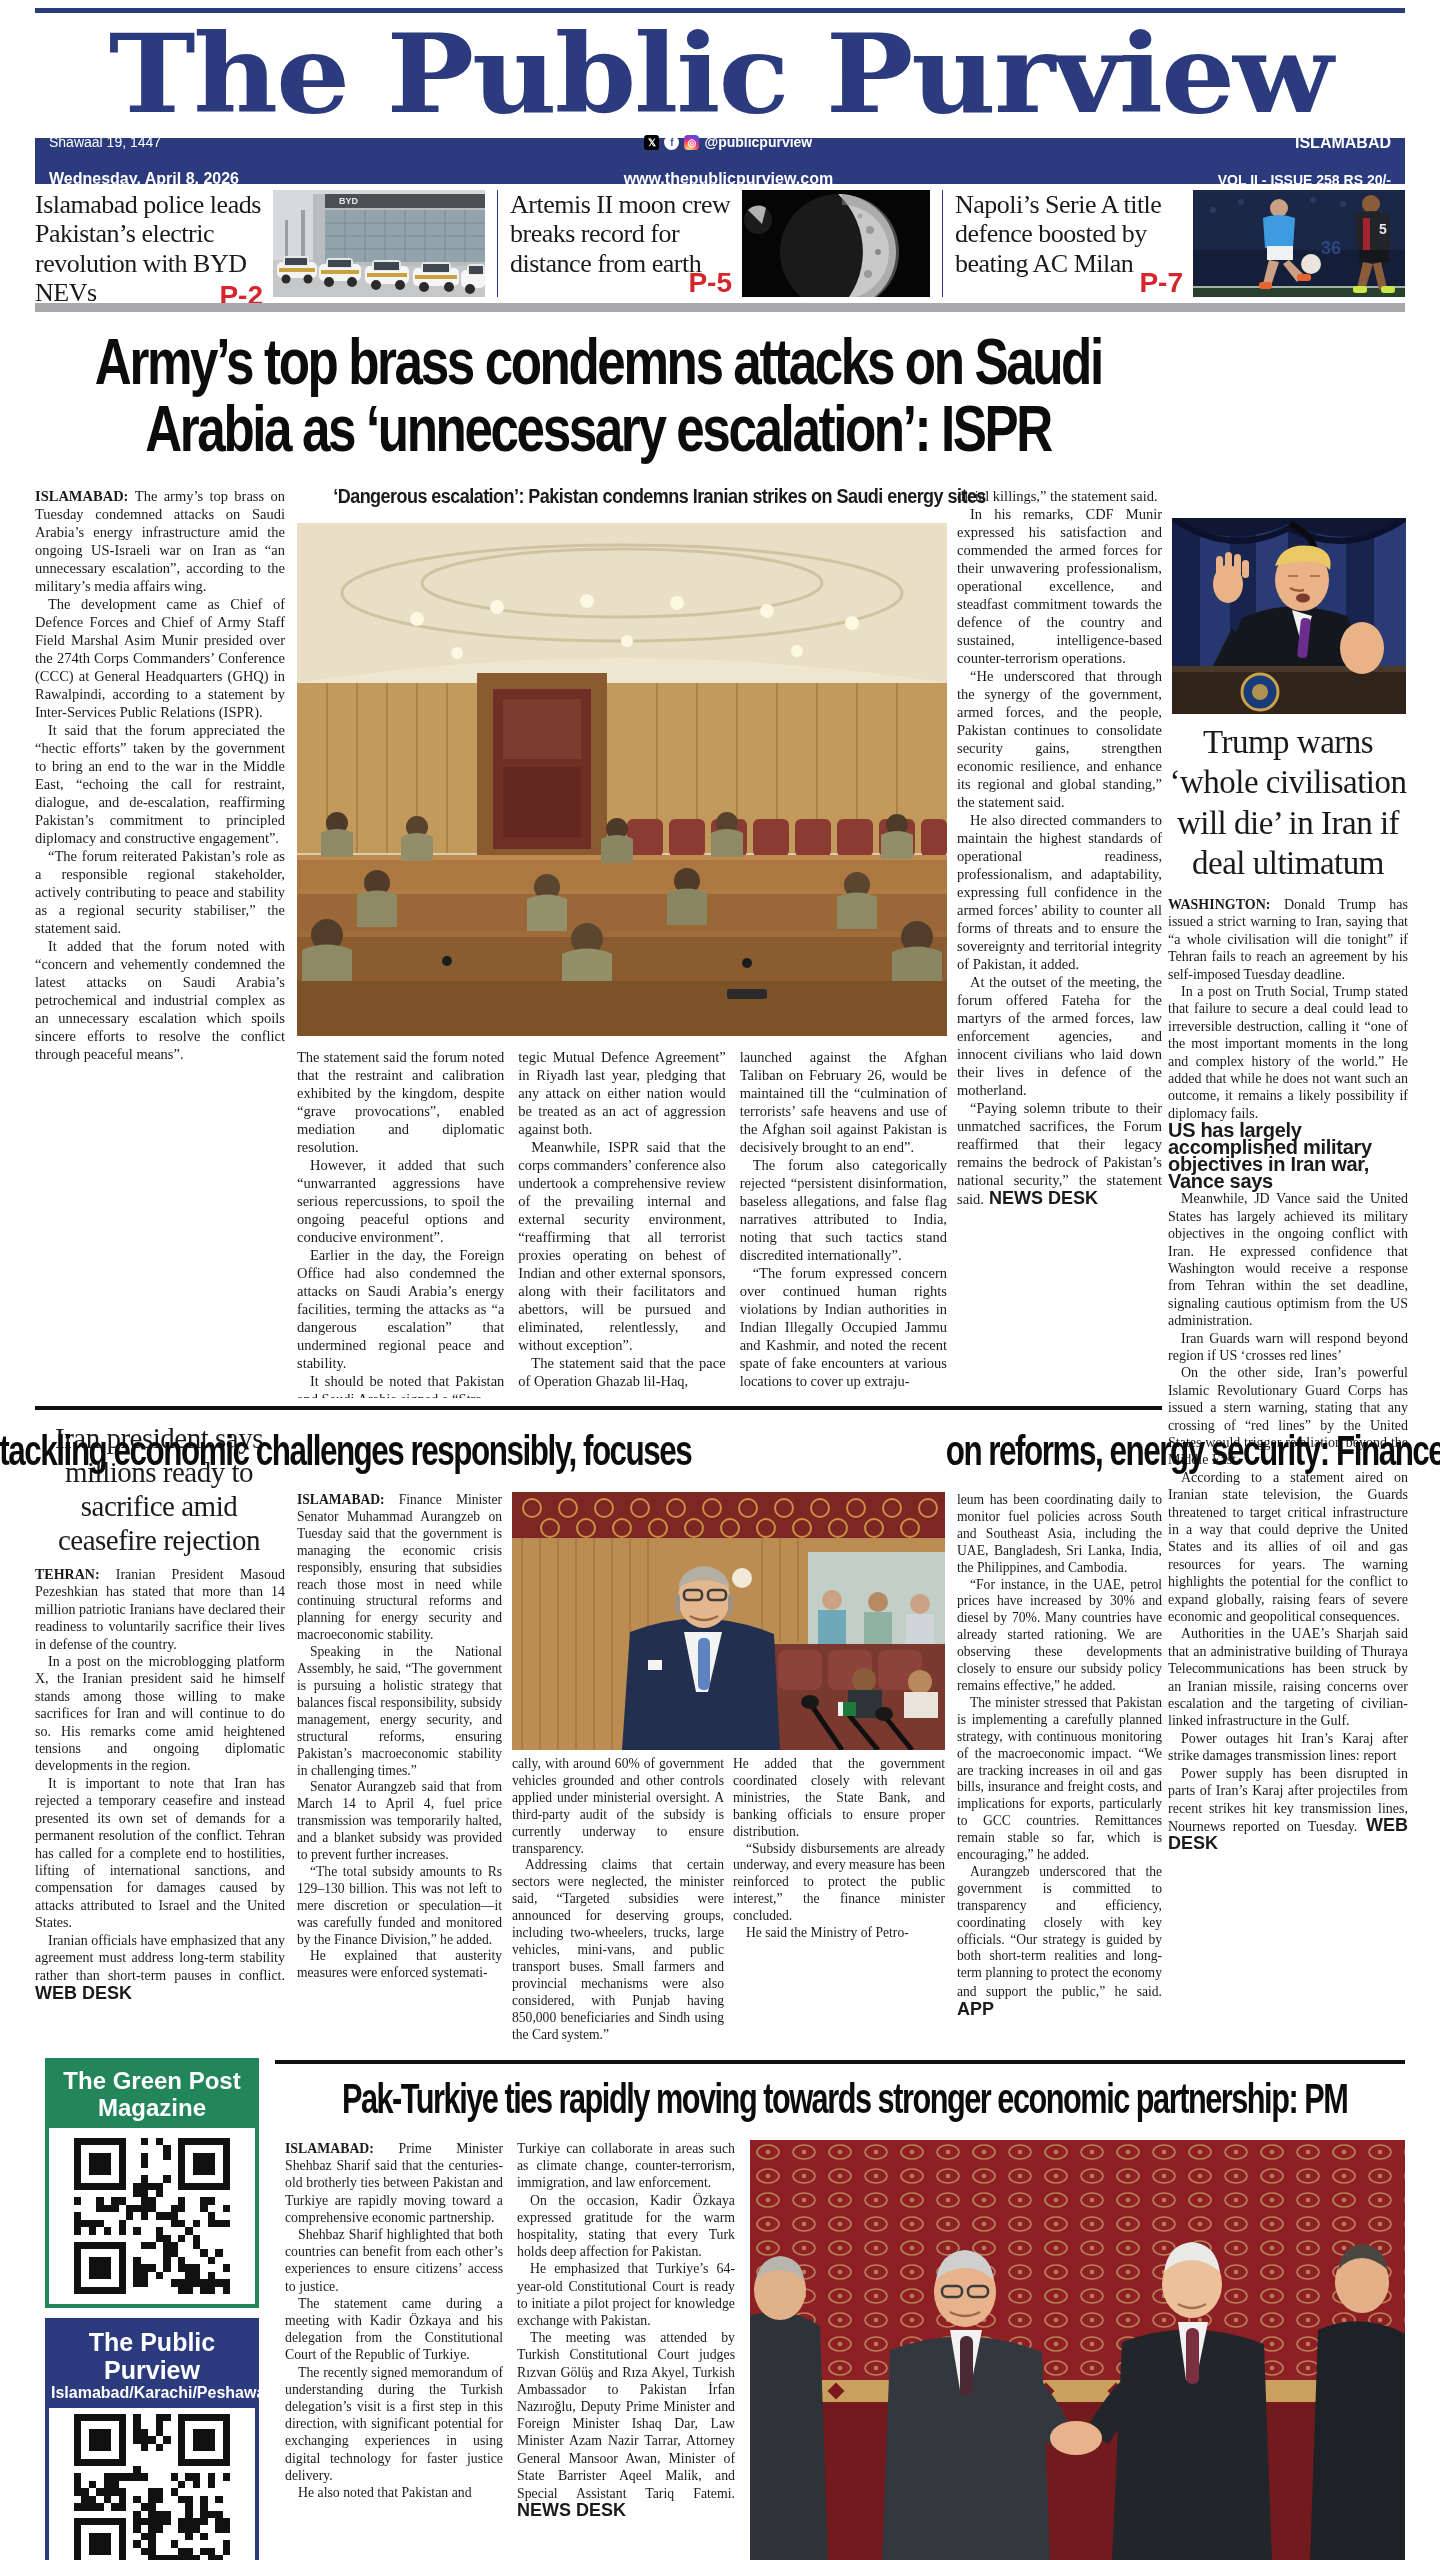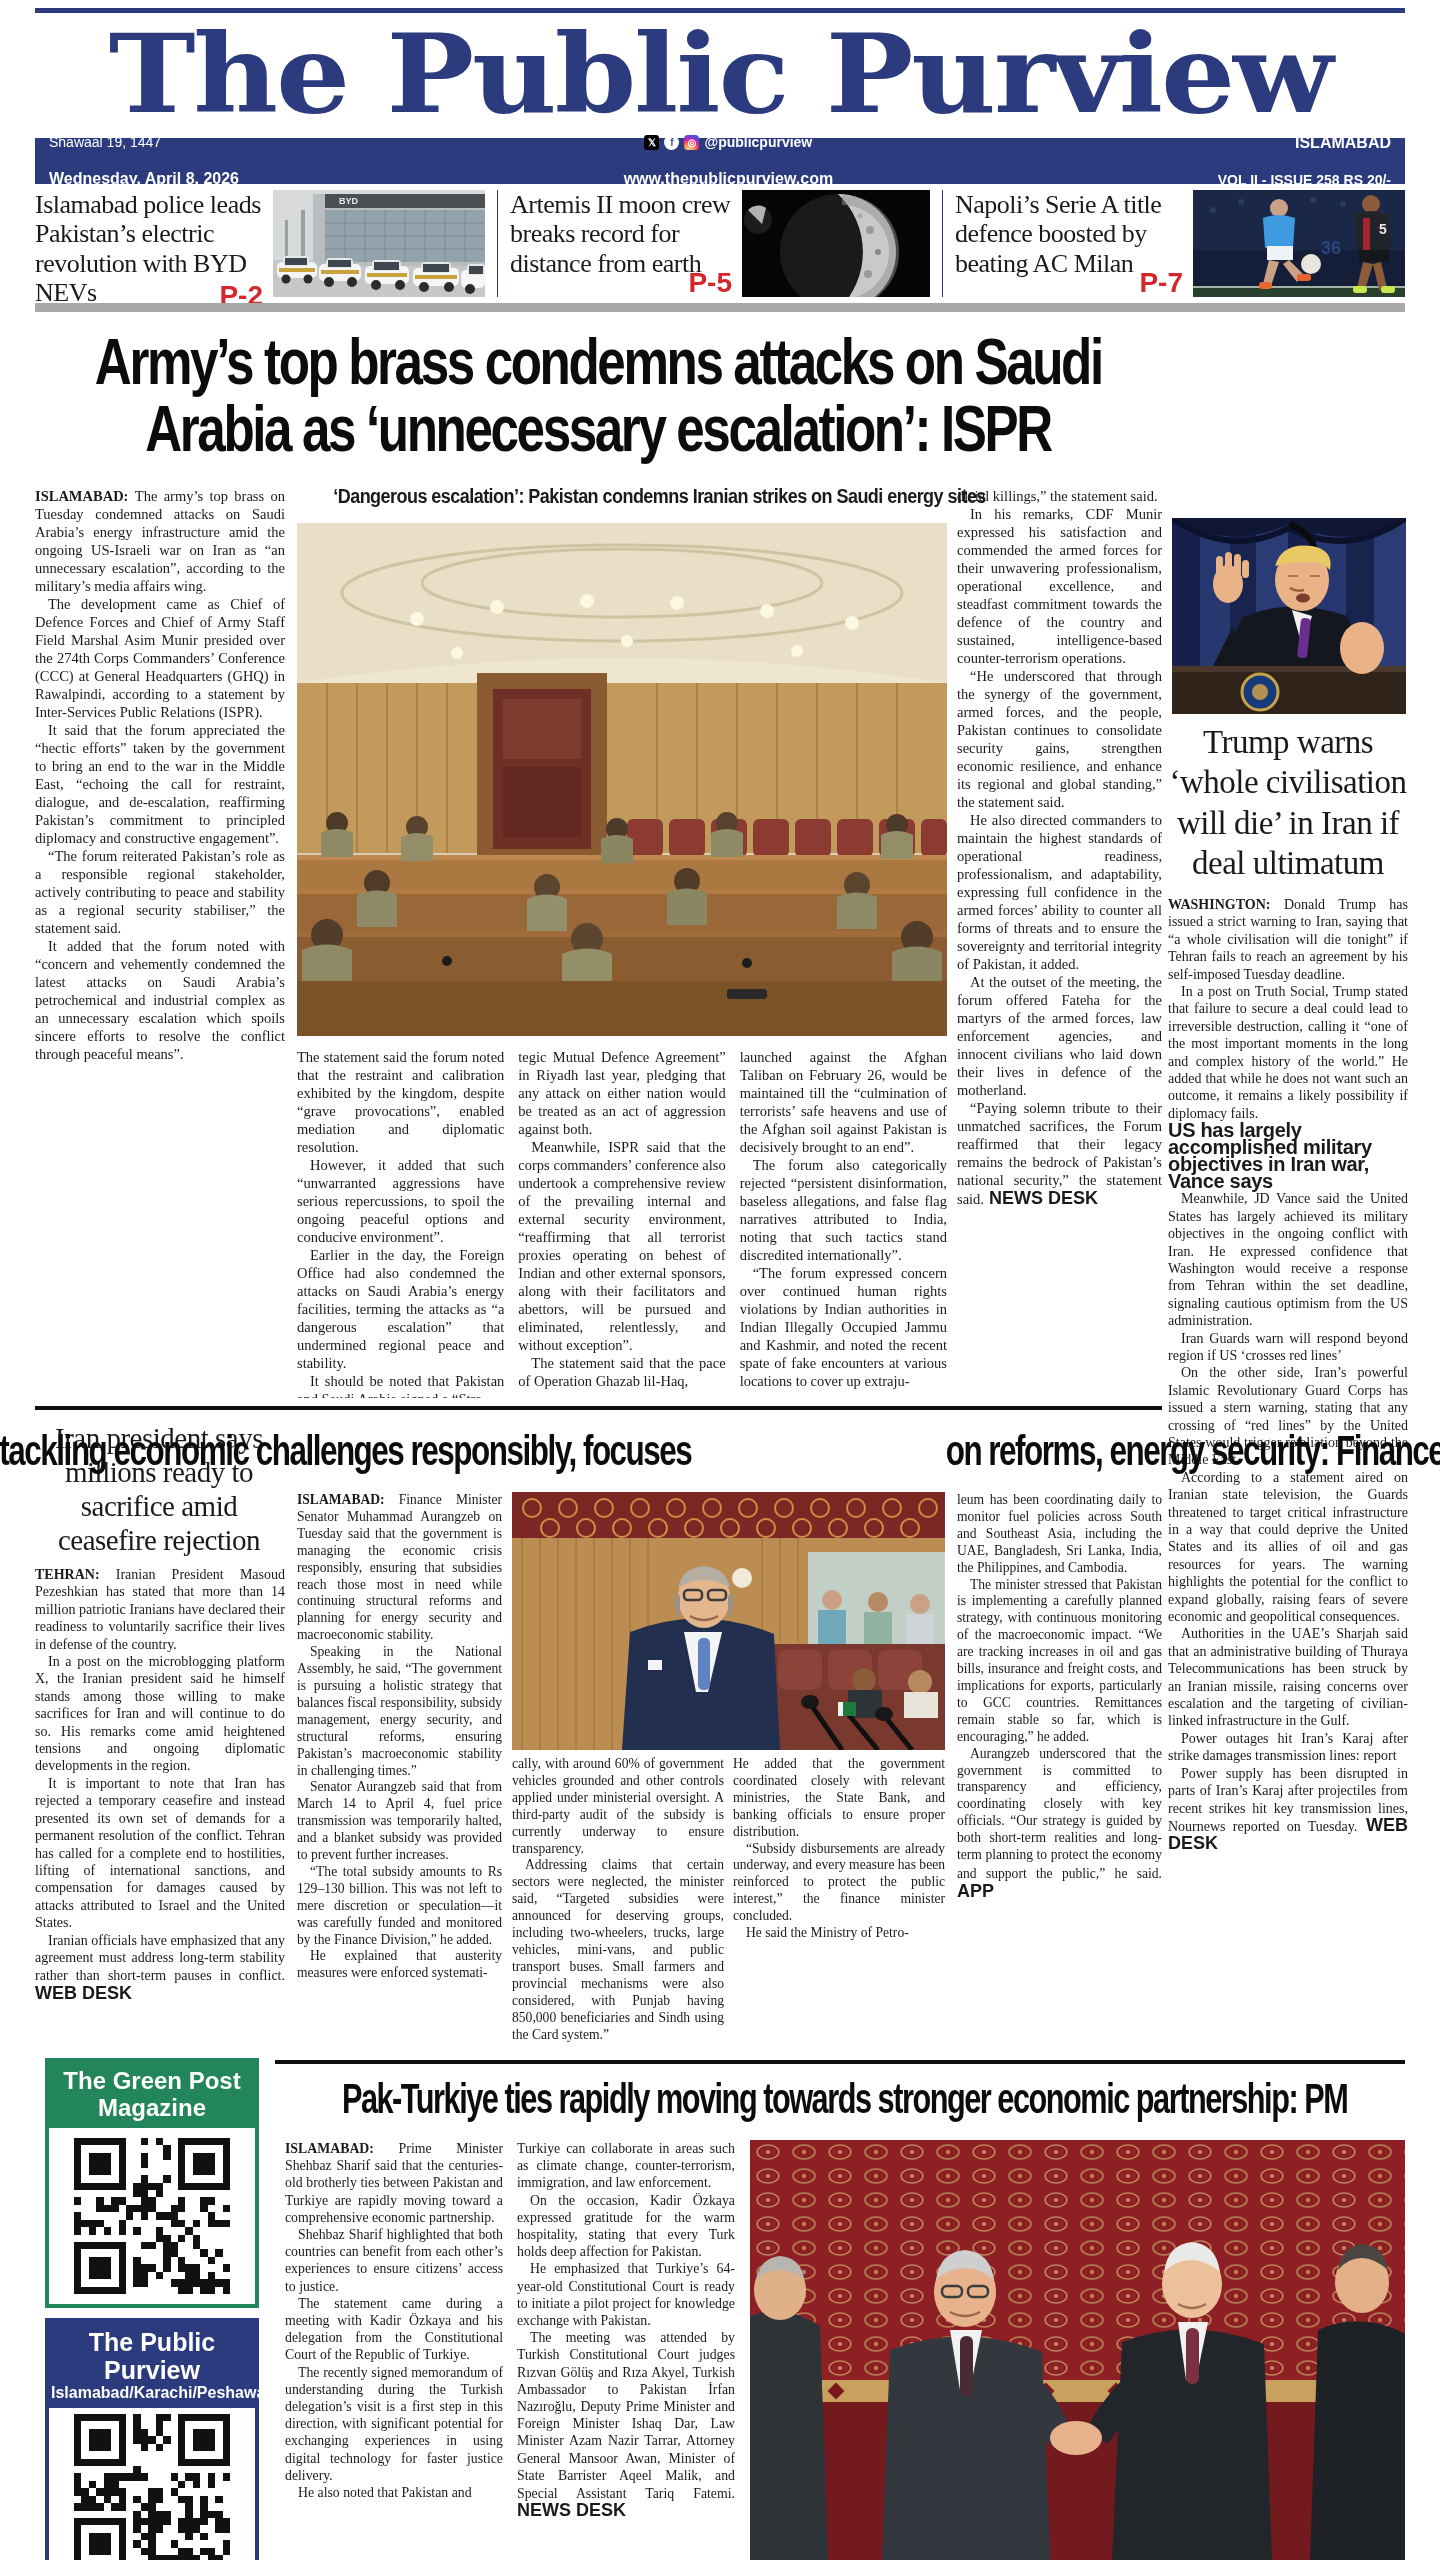--- a/index.html
+++ b/index.html
@@ -618,20 +618,21 @@
       <p>cally, with around 60% of government vehicles grounded and other controls applied under ministerial oversight. A third-party audit of the subsidy is currently underway to ensure transparency.</p>
       <p>Addressing claims that certain sectors were neglected, the minister said, “Targeted subsidies were announced for deserving groups, including two-wheelers, trucks, large vehicles, mini-vans, and public transport buses. Small farmers and provincial mechanisms were also considered, with Punjab having 850,000 beneficiaries and Sindh using the Card system.”</p>
     </div>
   <div class="abs bodycol" id="fin-col3">
       <p>He added that the government coordinated closely with relevant ministries, the State Bank, and banking officials to ensure proper distribution.</p>
       <p>“Subsidy disbursements are already underway, and every measure has been reinforced to protect the public interest,” the finance minister concluded.</p>
       <p>He said the Ministry of Petro-</p>
     </div>
   <div class="abs bodycol" id="fin-col4">
       <p>leum has been coordinating daily to monitor fuel policies across South and Southeast Asia, including the UAE, Bangladesh, Sri Lanka, India, the Philippines, and Cambodia.</p>
+      <p>“For instance, in the UAE, petrol prices have increased by 30% and diesel by 70%. Many countries have already started rationing. We are observing these developments closely to ensure our subsidy policy remains effective,” he added.</p>
       <p>The minister stressed that Pakistan is implementing a carefully planned strategy, with continuous monitoring of the macroeconomic impact. “We are tracking increases in oil and gas bills, insurance and freight costs, and implications for exports, particularly to GCC countries. Remittances remain stable so far, which is encouraging,” he added.</p>
       <p>Aurangzeb underscored that the government is committed to transparency and efficiency, coordinating closely with key officials. “Our strategy is guided by both short-term realities and long-term planning to protect the economy and support the public,” he said.<strong class="credit"> APP</strong></p>
     </div>
 
   <div class="abs qrbox" id="green-box">
     <div class="hdr">
       <div class="h1">The Green Post</div>
       <div class="h2">Magazine</div>
     </div>
     <div class="qrwrap">

